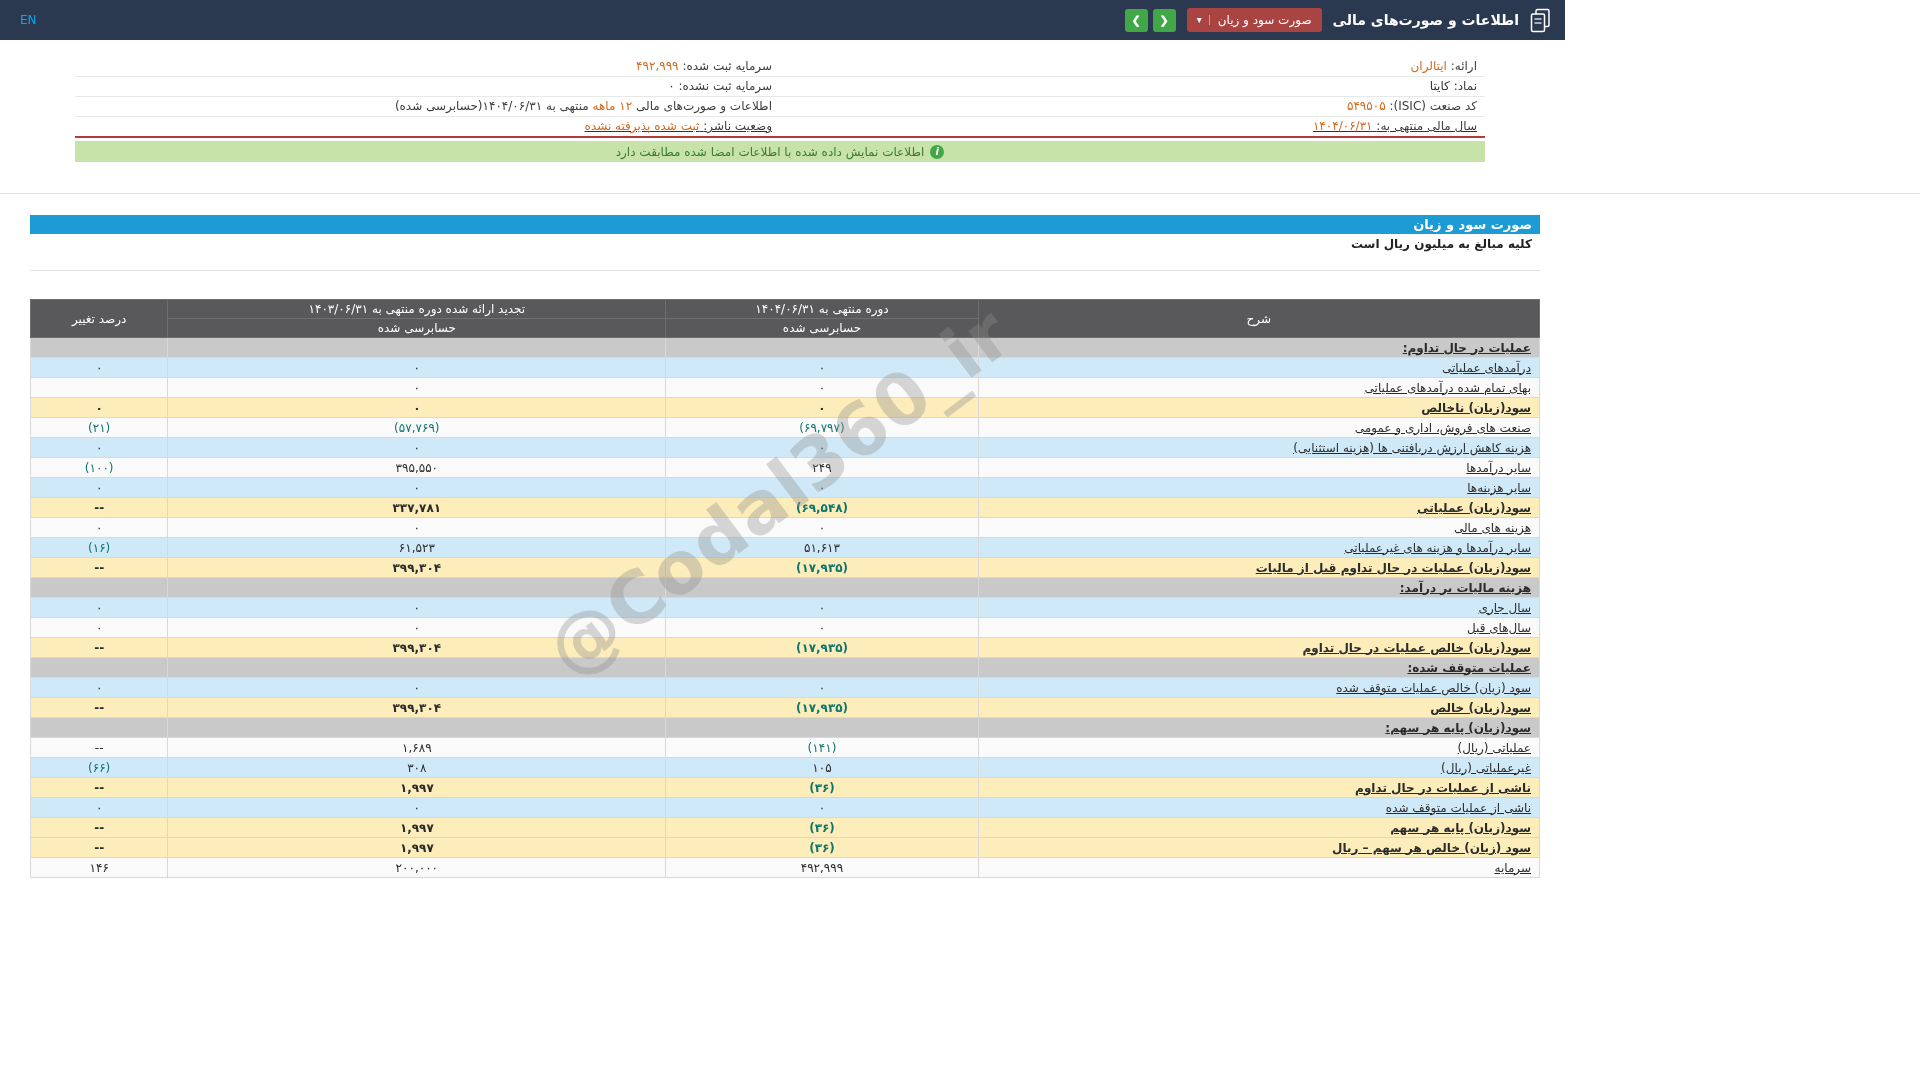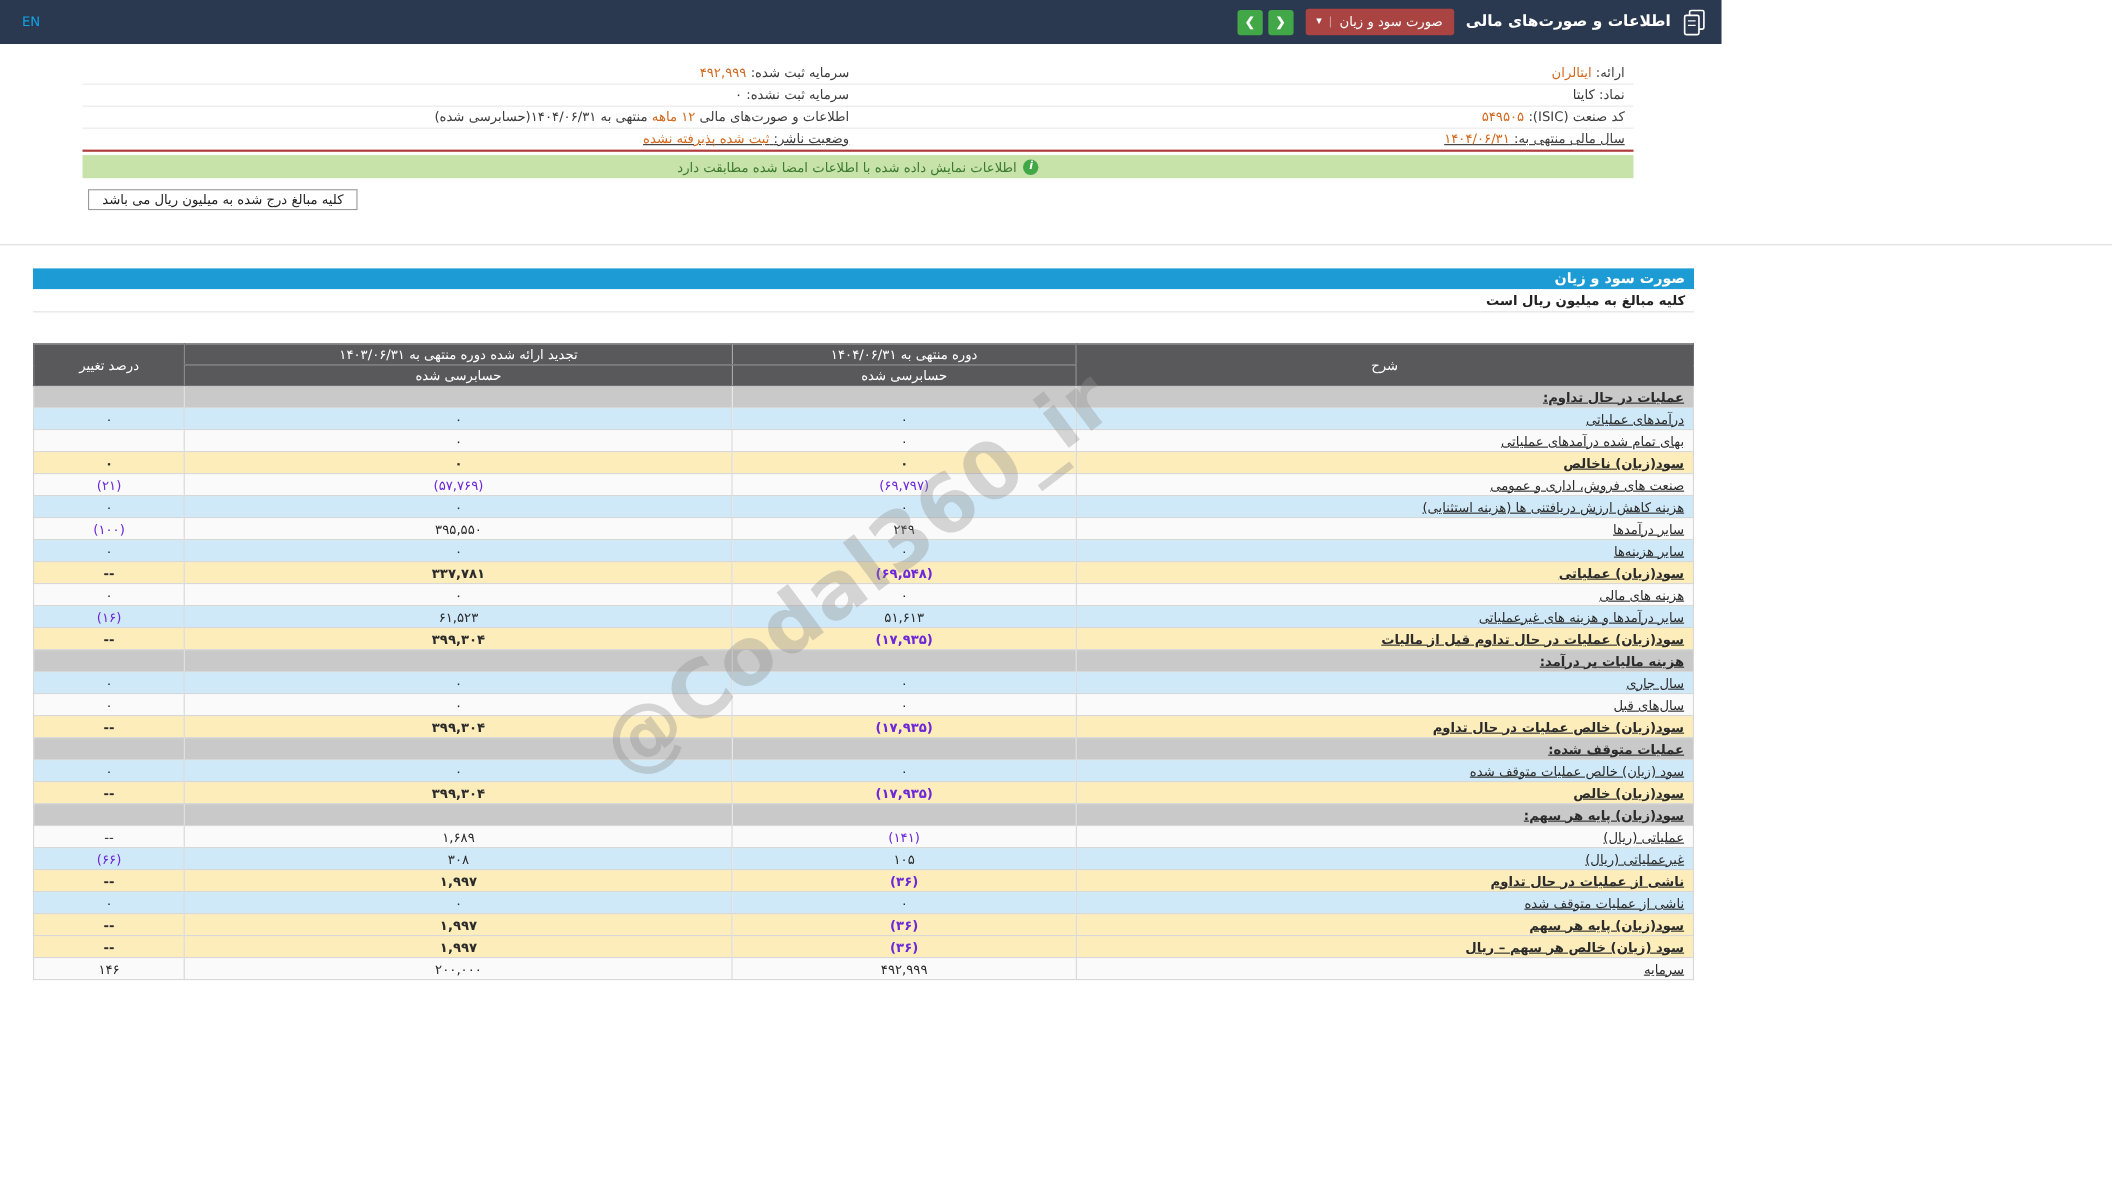--- a/index.html
+++ b/index.html
@@ -78,40 +78,40 @@
 
   .page-divider { margin-top: 31px; width: 1920px; border-top: 1px solid #dddddd; }
 
   
   .statement-section { direction: rtl; margin: 21px 25px 0 30px; position: relative; }
   .stmt-title {
     background: #1d9bd4; color: #fff; font-size: 13px; font-weight: bold;
     height: 19px; line-height: 19px; padding: 0 8px;
   }
   .stmt-units {
-    height: 21px; line-height: 20px; padding: 0 8px; font-size: 12px; font-weight: bold;
+    height: 37px; line-height: 20px; padding: 0 8px; font-size: 12px; font-weight: bold;
     color: #222; border-bottom: 1px solid #e0e0e0; margin-bottom: 28px; background: #fff;
   }
 
   .fin-table { width: 100%; border-collapse: collapse; table-layout: fixed; font-size: 12px; }
   .fin-table thead th {
     background: #59595b; color: #fff; font-weight: normal; font-size: 12px;
     height: 19px; padding: 1px 6px; border: 1px solid #6e6e70; text-align: center;
     white-space: nowrap; overflow: hidden;
   }
   .fin-table tbody td {
     height: 20px; padding: 1px 8px; border: 1px solid #d8d8d8;
     text-align: center; color: #2b2b2b; white-space: nowrap; overflow: hidden;
   }
   .fin-table td.desc { text-align: right; text-decoration: underline; }
   .row-normal  td { background: #fafafa; }
   .row-alt     td { background: #cfe9f8; }
   .row-total   td { background: #fcedba; font-weight: bold; }
   .row-section td { background: #c9c9c9; font-weight: bold; color: #222; }
-  td.num.neg { color: #6d28d9; }
+  td.num.neg { color: #0f766e; }
 
   .watermark {
     position: absolute; left: 470px; top: 235px; z-index: 5;
     direction: ltr; font-size: 72px; font-weight: bold; letter-spacing: 1px;
     color: #8e8e8e; opacity: 0.35; transform: rotate(-37deg); pointer-events: none;
     white-space: nowrap;
   }
 </style>
 </head>
 <body>
@@ -191,23 +191,20 @@
       </tr>
     </tbody>
       </table>
   </section>
 
   <div class="banner">
     <span class="info-icon">i</span>
     <span>اطلاعات نمایش داده شده با اطلاعات امضا شده مطابقت دارد</span>
   </div>
 
-  <div class="units-note-wrap">
-    <span class="units-note">کلیه مبالغ درج شده به میلیون ریال می باشد</span>
-  </div>
 </div>
 
 <div class="page-divider"></div>
 
 <div class="app">
 
   <section class="statement-section">
     <div class="stmt-title">صورت سود و زیان</div>
     <div class="stmt-units">کلیه مبالغ به میلیون ریال است</div>
 

